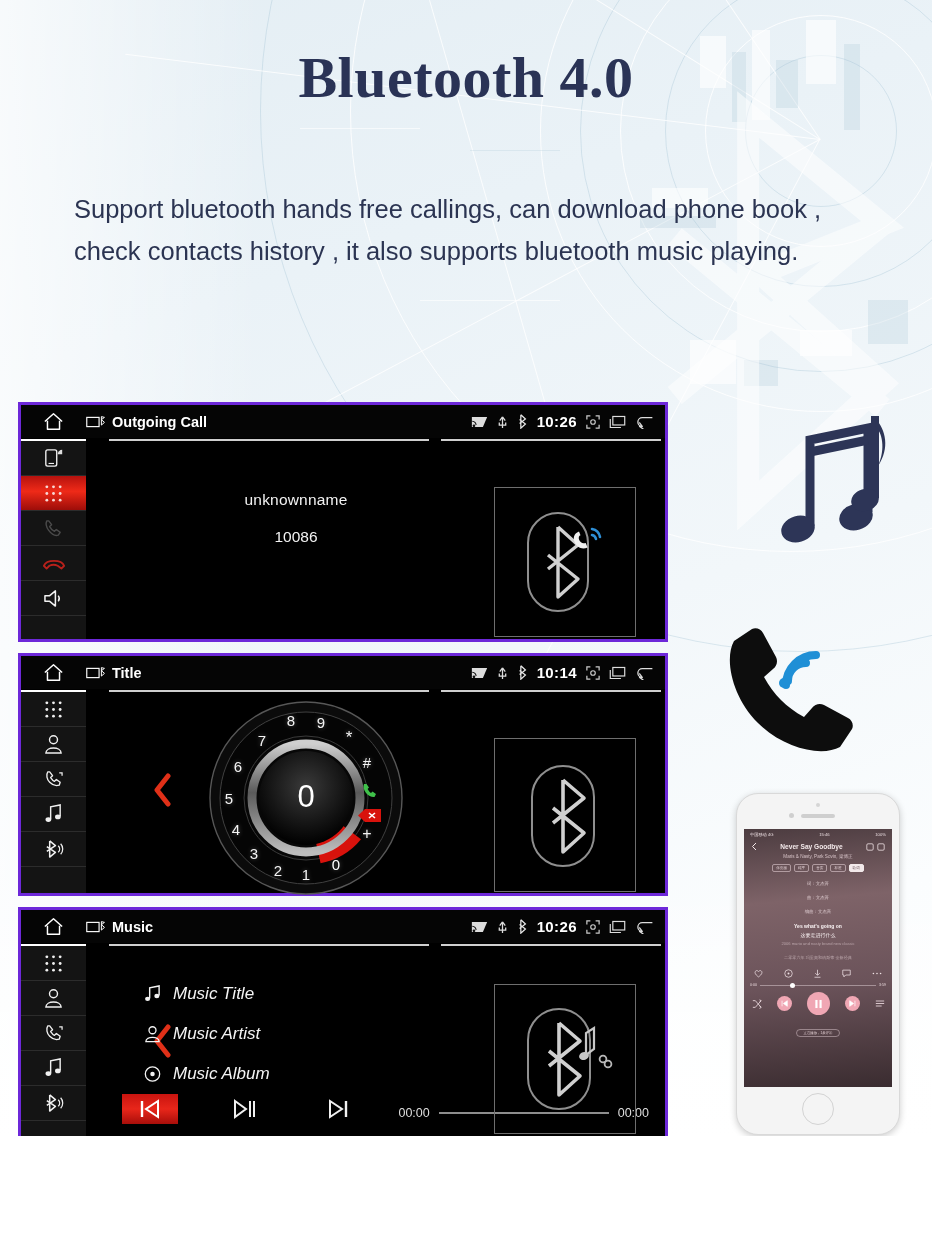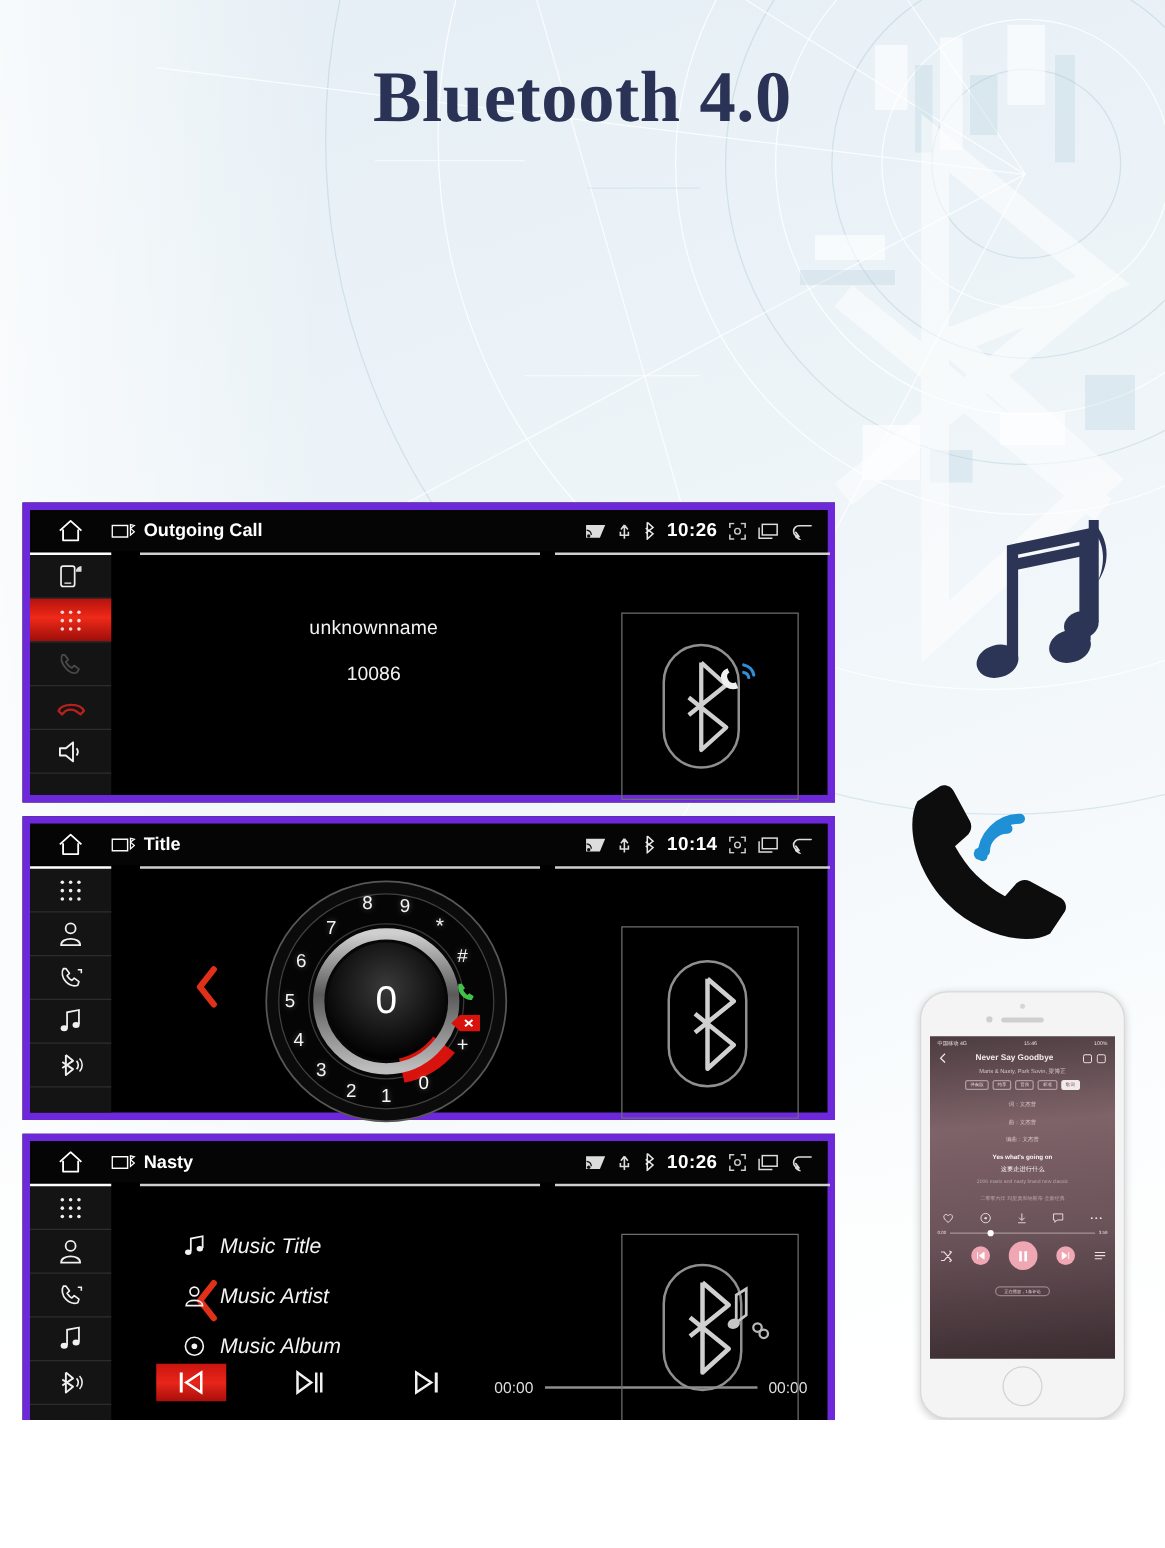--- a/index.html
+++ b/index.html
@@ -24,21 +24,21 @@
   .tile.d{background:rgba(160,192,210,0.22);}
   .bt-ghost{position:absolute;right:-30px;top:90px;width:330px;height:440px;opacity:.55;}
 
   
   .title{position:absolute;left:0;top:44px;width:932px;text-align:center;
     font-family:"Liberation Serif", serif;font-weight:700;font-size:58px;color:#2a3356;letter-spacing:.5px;}
   .desc{position:absolute;left:74px;top:188px;width:790px;font-size:25.5px;line-height:42px;
     color:#2b3452;font-weight:400;}
 
   
-  .unit{position:absolute;background:#000;border:6px solid #6d28d9;box-sizing:border-box;}
+  .unit{position:absolute;background:#000;border:3px solid #6d28d9;box-sizing:border-box;}
   .u1{left:18px;top:402px;width:650px;height:240px;}
   .u2{left:18px;top:653px;width:650px;height:243px;}
   .u3{left:18px;top:907px;width:650px;height:238px;}
 
   .topbar{position:absolute;left:0;top:0;width:100%;height:33px;background:#050505;
     display:flex;align-items:center;}
   .home-cell{width:65px;display:flex;align-items:center;justify-content:center;}
   .tb-title{display:flex;align-items:center;gap:6px;color:#fff;font-size:14.5px;font-weight:600;}
   .tb-right{margin-left:auto;display:flex;align-items:center;gap:9px;padding-right:12px;color:#e8e8e8;}
   .clk{font-size:15px;font-weight:700;color:#fff;letter-spacing:.4px;}
@@ -162,20 +162,21 @@
       <path d="M40 10 L40 170 L95 120 L45 75 L95 55 L40 10 Z" fill="none" stroke="#ffffff" stroke-width="9"></path>
       <path d="M10 60 L95 130" stroke="#ffffff" stroke-width="9" fill="none"></path>
       <path d="M10 125 L95 55" stroke="#ffffff" stroke-width="9" fill="none"></path>
     </svg>
 
     <div class="bg-fade-left"></div>
     <div class="bg-fade-bottom"></div>
   </div>
 
   <div class="title">Bluetooth 4.0</div>
+  <div class="desc">Support bluetooth hands free callings, can download phone book , check contacts history , it also supports bluetooth music playing.</div>
 
   <div class="unit u1">
     <div class="topbar">
       <div class="home-cell">
         <svg width="21" height="19" viewBox="0 0 24 22">
           <path d="M2 11 L12 2 L22 11 M5 10 L5 20 L19 20 L19 10" fill="none" stroke="#fff" stroke-width="1.7" stroke-linejoin="round"></path>
         </svg>
       </div>
       <div class="tb-title">
         <svg width="20" height="14" viewBox="0 0 26 18">
@@ -426,21 +427,21 @@
       <div class="home-cell">
         <svg width="21" height="19" viewBox="0 0 24 22">
           <path d="M2 11 L12 2 L22 11 M5 10 L5 20 L19 20 L19 10" fill="none" stroke="#fff" stroke-width="1.7" stroke-linejoin="round"></path>
         </svg>
       </div>
       <div class="tb-title">
         <svg width="20" height="14" viewBox="0 0 26 18">
           <rect x="1" y="3" width="16" height="12" fill="none" stroke="#fff" stroke-width="1.5"></rect>
           <path d="M20 2 L20 13 L24 9.5 L20 6 L24 3 L20 2Z" fill="none" stroke="#fff" stroke-width="1.3"></path>
         </svg>
-        <span>Nasty</span>
+        <span>Music</span>
       </div>
       <div class="tb-right">
         <svg width="17" height="14" viewBox="0 0 20 16">
           <path d="M1 2 L19 2 L14 14 L1 14 Z" fill="#ddd"></path>
           <circle cx="3.5" cy="12.5" r="1.6" fill="#111"></circle>
           <path d="M1.5 7 a5 5 0 0 1 4.5 4.5" stroke="#111" stroke-width="1.2" fill="none"></path>
         </svg>
         <svg width="11" height="15" viewBox="0 0 12 16">
           <path d="M6 15 L6 3 M6 3 L3 7 M6 3 L9 7 M2.5 9 L2.5 12 L6 12 M9.5 9 L9.5 12 L6 12" stroke="#ddd" stroke-width="1.4" fill="none"></path>
         </svg>

